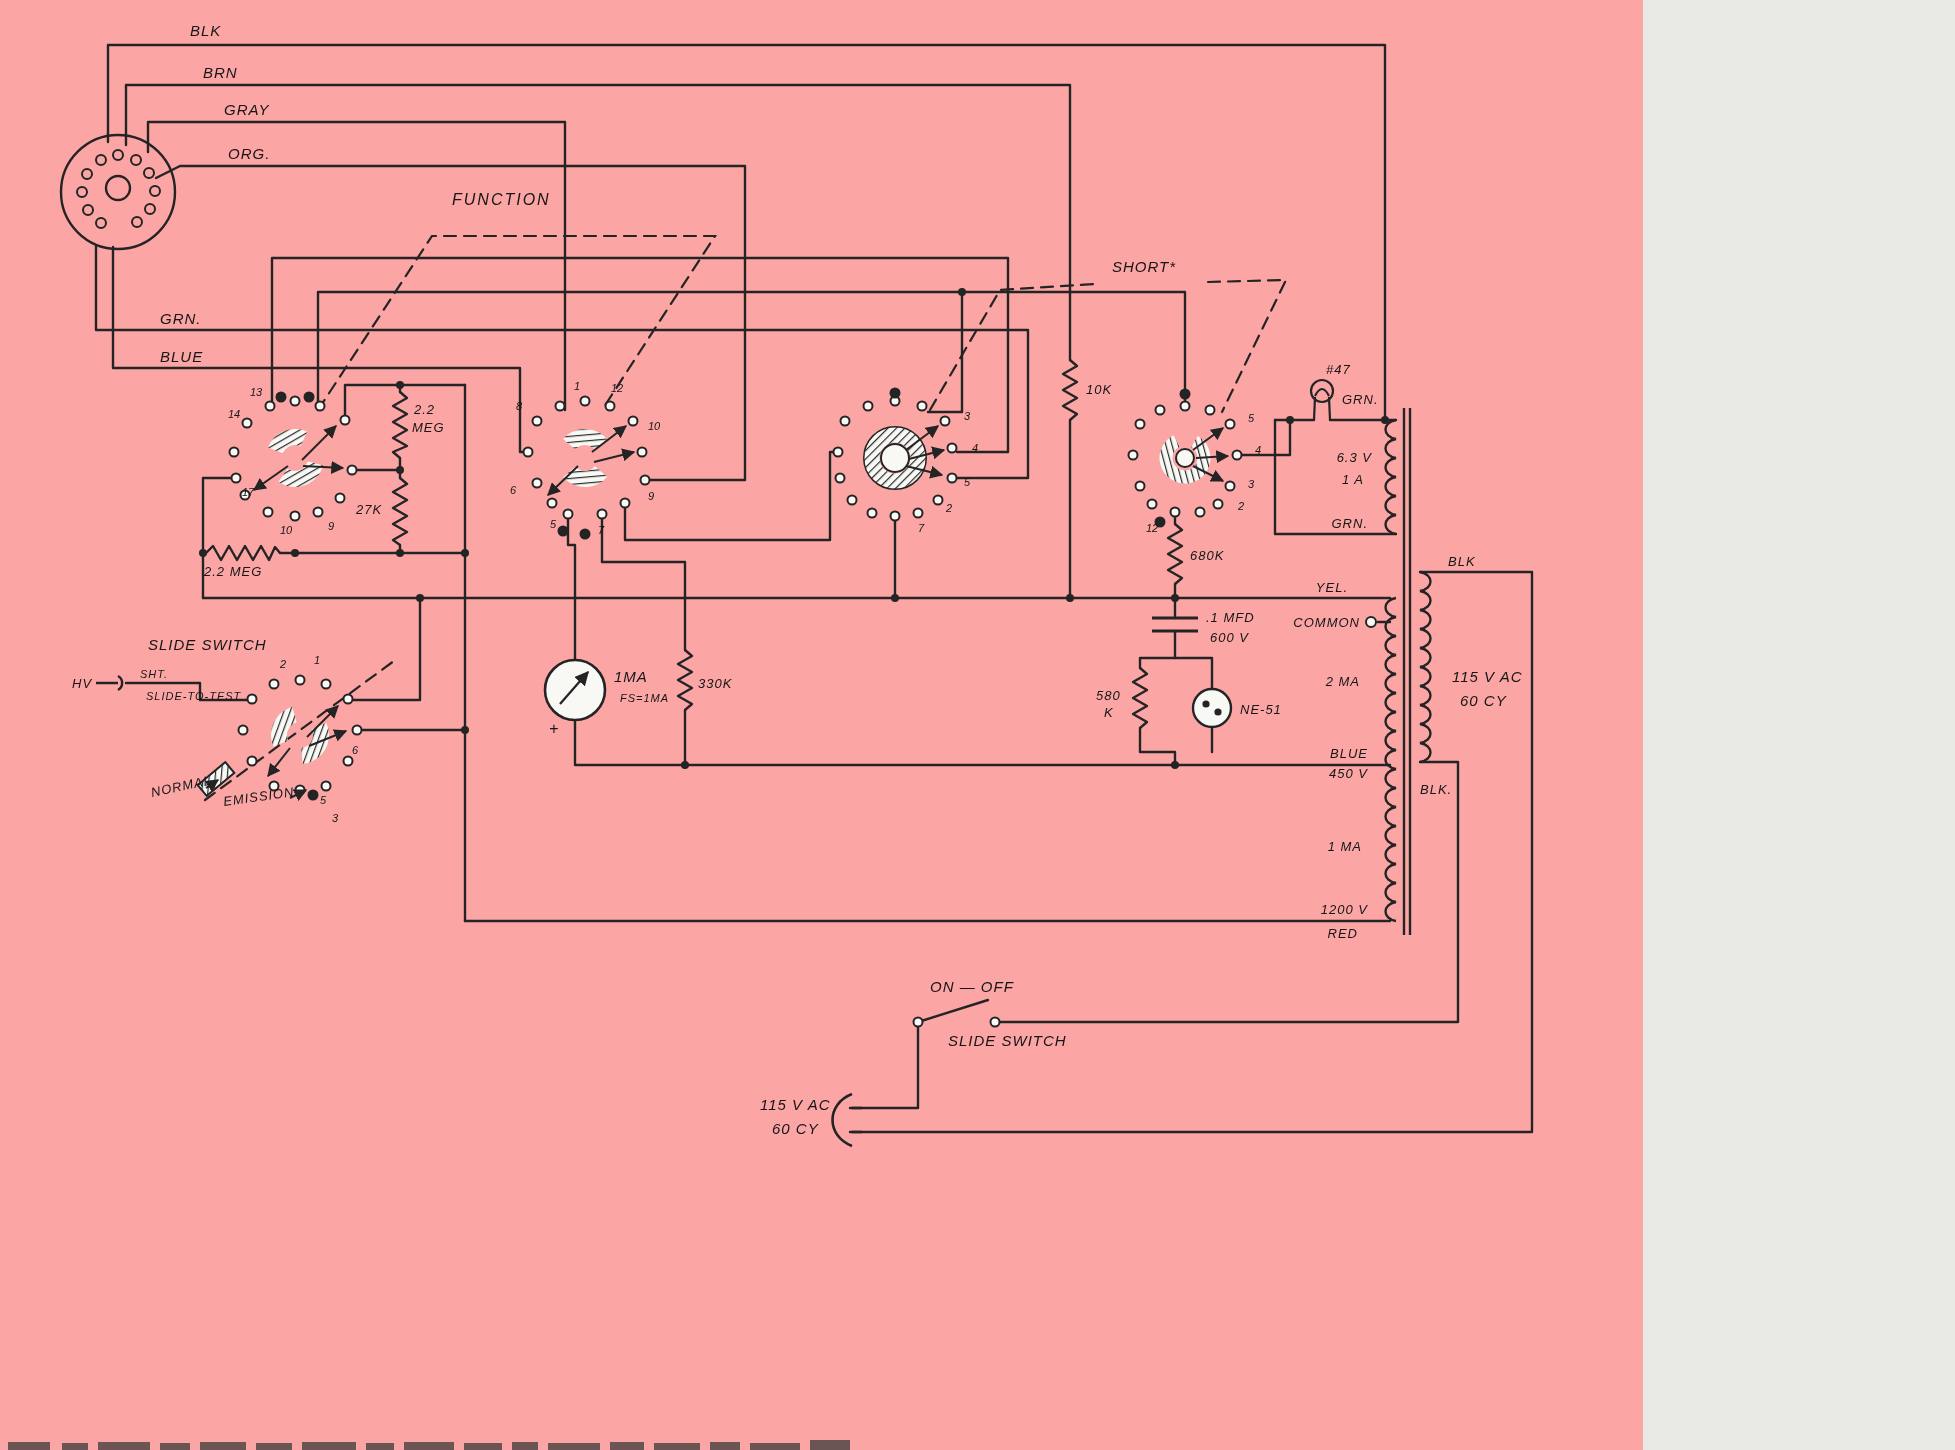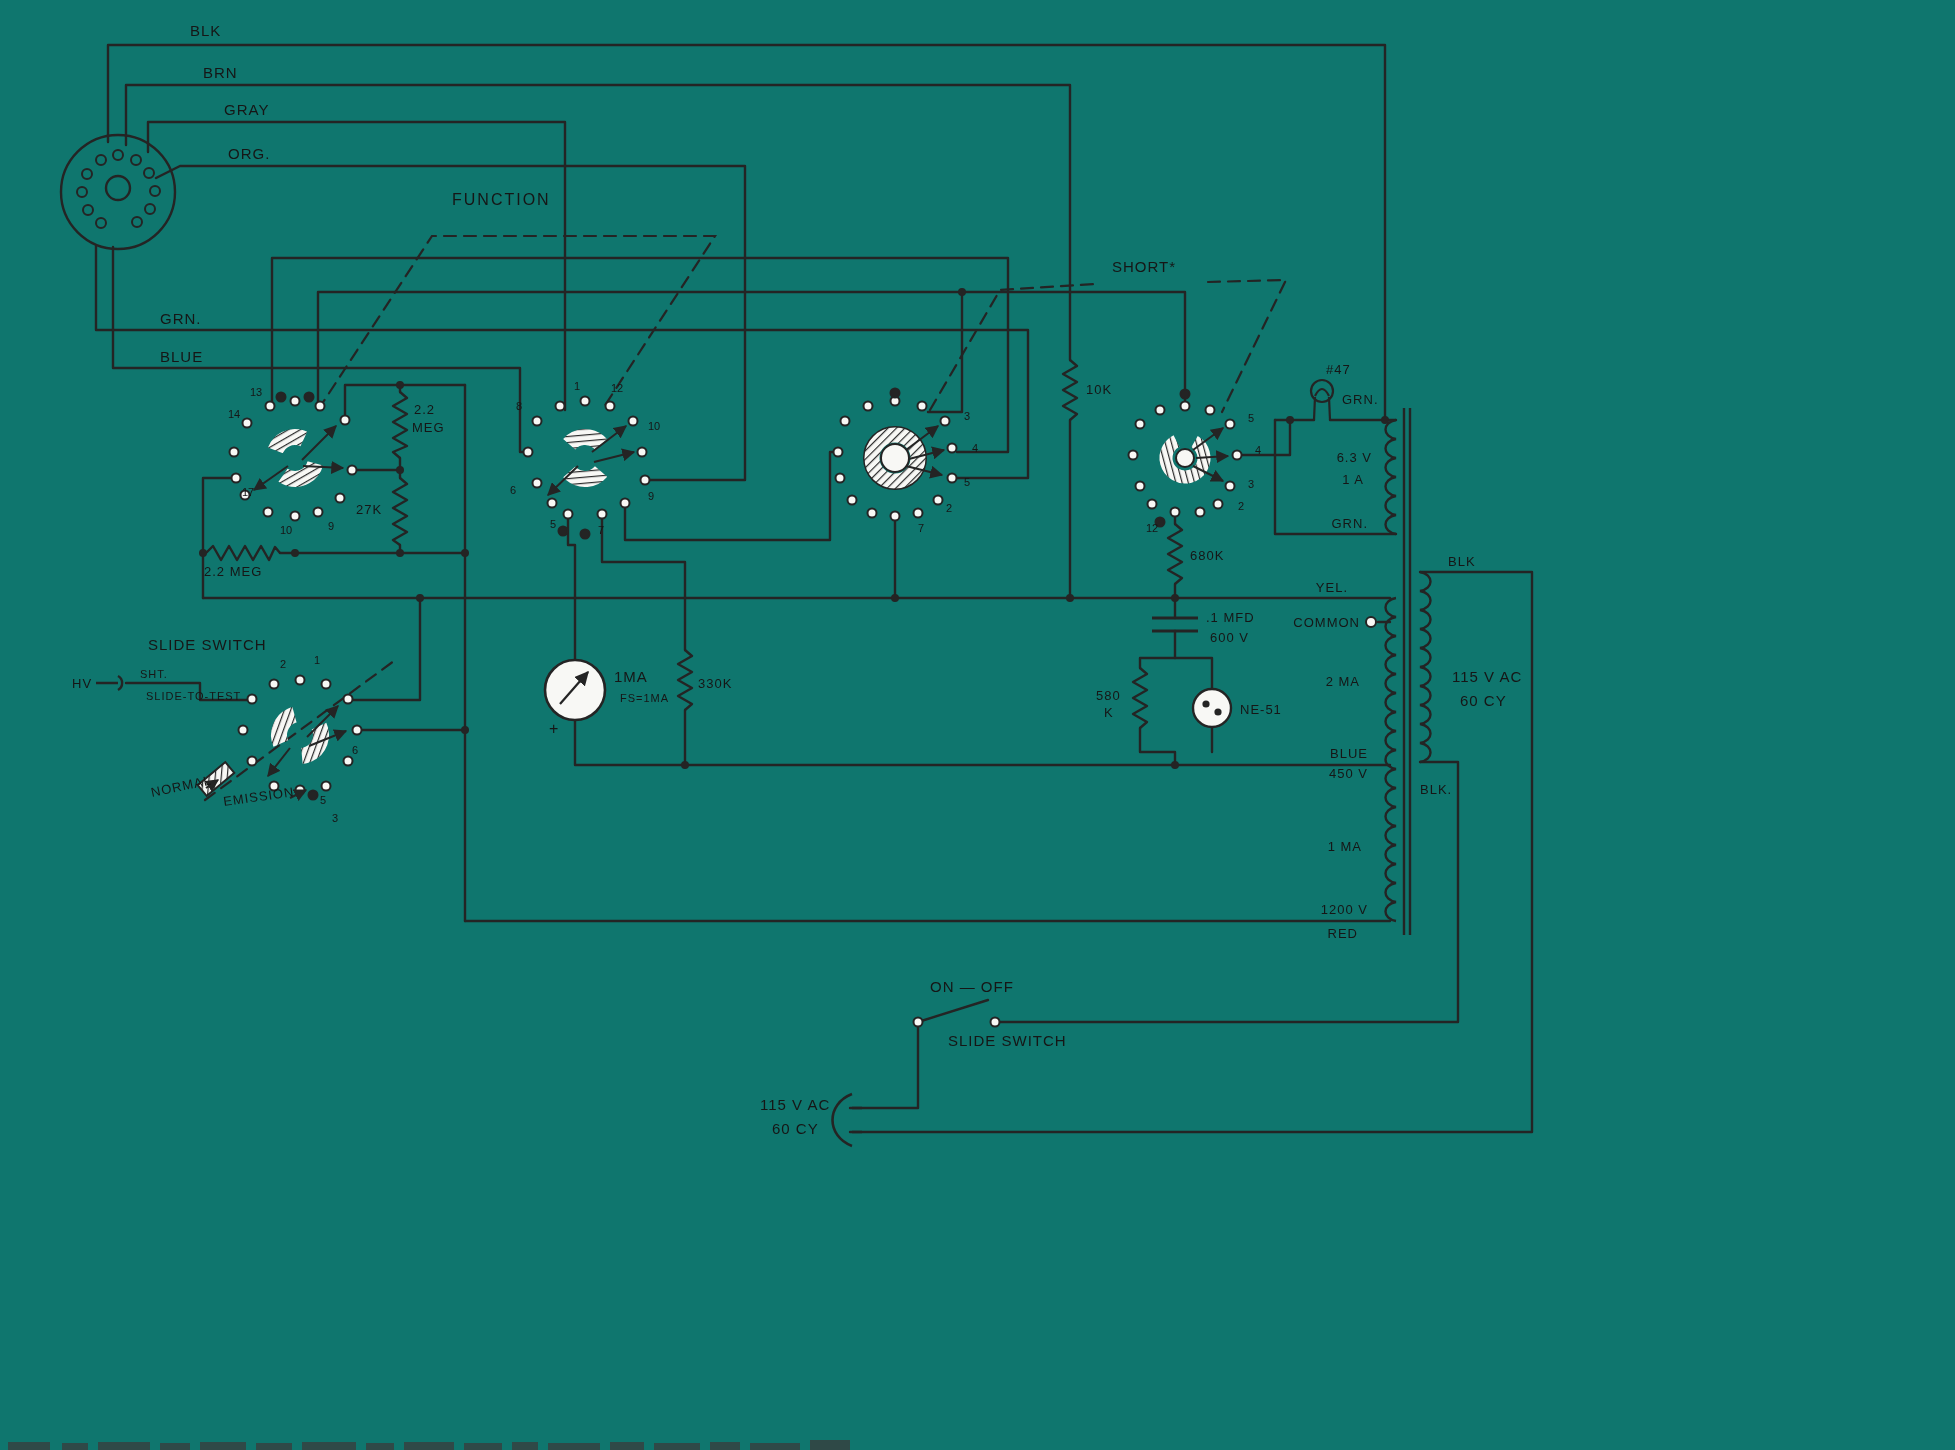--- a/index.html
+++ b/index.html
@@ -1,16 +1,16 @@
 <!DOCTYPE html>
 <html><head>
 <meta charset="utf-8">
 <style>
   html,body{margin:0;padding:0;background:#e9e9e6;}
-  #stage{position:relative;width:1955px;height:1450px;background:#0f766e;overflow:hidden;}
+  #stage{position:relative;width:1643px;height:1450px;background:#fca5a5;overflow:hidden;font-style:italic;}
   svg{display:block;}
   text{font-family:"Liberation Sans","DejaVu Sans",sans-serif;fill:#161616;letter-spacing:1px;}
   .lbl{font-size:15px;}
   .md{font-size:13px;}
   .sm{font-size:11px;}
   .pin{font-size:11px;letter-spacing:0;}
   .big{font-size:16px;letter-spacing:2px;}
 </style>
 </head>
 <body>

